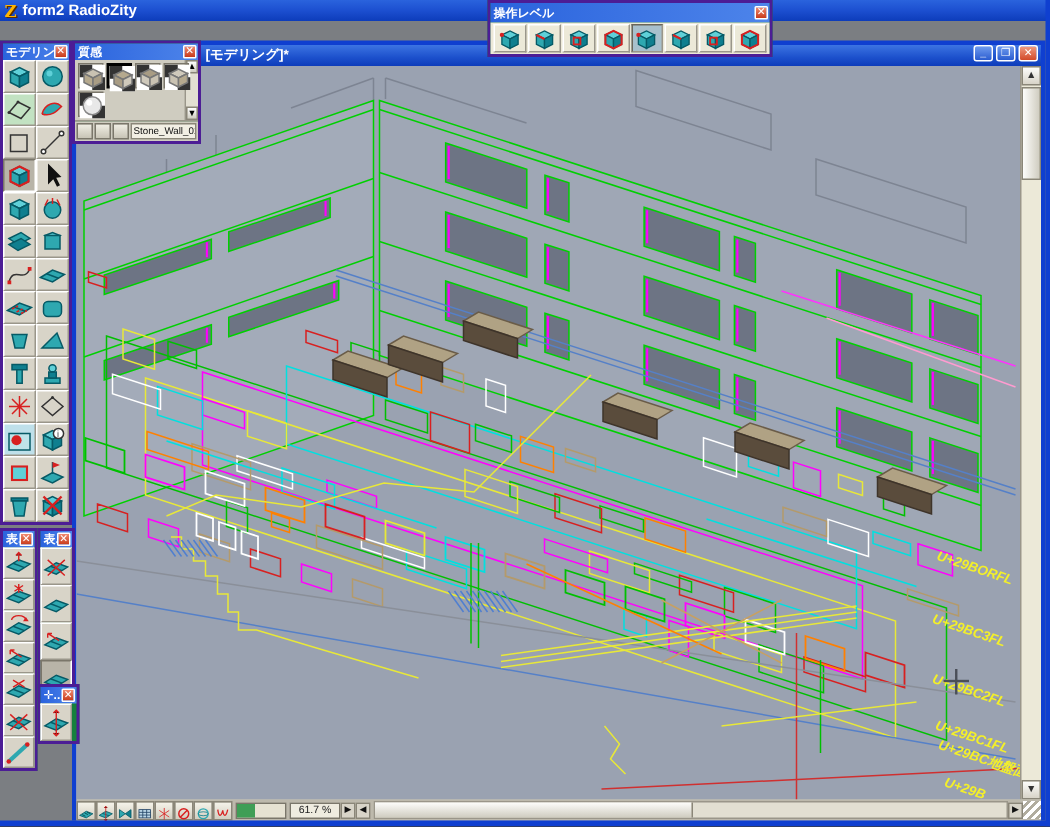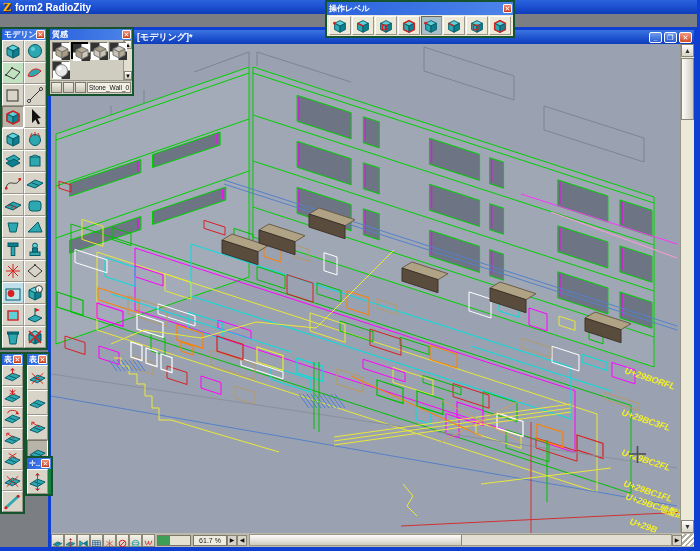--- a/index.html
+++ b/index.html
@@ -12,21 +12,21 @@
     color:#fff;font-size:10px;font-weight:bold;display:flex;align-items:center;gap:4px;padding-left:3px;box-sizing:border-box;}
   .zlogo{color:#ffb400;font-weight:bold;font-size:11px;font-family:"DejaVu Serif",serif;text-shadow:1px 1px 0 #5a2b00;}
   .menubar{position:absolute;left:0;top:14px;width:700px;height:13px;background:#ece9d8;
     border-bottom:1px solid #c8c4b0;display:flex;align-items:center;gap:13px;padding-left:8px;font-size:10px;color:#111;box-sizing:border-box;}
   .menubar span{cursor:default;white-space:nowrap;}
   .appedge-r{position:absolute;right:0;top:0;width:3px;height:551px;background:#0f3fd0;}
   .appedge-b{position:absolute;left:0;bottom:0;width:700px;height:4px;background:#0f3fd0;}
   
   .docwin{position:absolute;left:48px;top:27px;width:649px;height:520px;background:#0f3fd0;box-sizing:border-box;padding:3px;}
   .doctitle{height:14px;background:linear-gradient(180deg,#3c74e2 0%,#1c50cc 60%,#0d3cba 100%);
-    color:#fff;font-size:9px;font-weight:bold;display:flex;align-items:center;padding:0 2px 0 86px;box-sizing:border-box;}
+    color:#fff;font-size:9px;font-weight:bold;display:flex;align-items:flex-start;padding:0 2px 0 86px;box-sizing:border-box;}
   .doctitle .t{flex:1;}
   .winbtn{width:13px;height:11px;margin-left:2px;border:1px solid #fff;border-radius:2px;
     background:linear-gradient(180deg,#6f9bee,#2a5cd0);color:#fff;font-size:7px;line-height:9px;text-align:center;box-sizing:border-box;}
   .winbtn.close{background:linear-gradient(180deg,#ef9a80,#d24a2a);}
   .docbody{position:relative;width:643px;height:503px;background:#d8d4c8;}
   .canvas{position:absolute;left:0;top:0;width:629px;height:489px;background:#9aa2b1;border-right:1px solid #6e7280;}
   .canvas svg{display:block;}
   
   .vscroll{position:absolute;right:0;top:0;width:13px;height:489px;background:#ece9d8;border-left:1px solid #9a968a;}
   .sbtn{width:13px;height:13px;background:linear-gradient(180deg,#fdfdfb,#d8d4c8);border:1px solid #8a8678;box-sizing:border-box;
@@ -35,21 +35,21 @@
   .bottomrow{position:absolute;left:0;bottom:0;width:643px;height:14px;background:#bdb9ac;display:flex;align-items:center;}
   .sicon{width:13px;height:13px;border:1px solid #8a8678;background:linear-gradient(180deg,#f5f3ea,#d2cec0);box-sizing:border-box;margin-right:0px;}
   .progress{width:34px;height:11px;border:1px solid #7a766a;background:#e6e2d2;margin:0 2px;position:relative;box-sizing:border-box;}
   .progress .fill{position:absolute;left:0;top:0;bottom:0;width:38%;background:#3f9e56;}
   .zoomfield{width:34px;height:11px;border:1px solid #7a766a;background:#efece0;font-size:7px;line-height:10px;text-align:center;color:#222;box-sizing:border-box;}
   .stepper{width:10px;height:11px;background:#d8d4c8;border:1px solid #8a8678;font-size:6px;line-height:9px;text-align:center;box-sizing:border-box;color:#111;}
   .hscroll{flex:1;height:12px;background:#e2dfd2;border:1px solid #9a968a;position:relative;box-sizing:border-box;margin-left:2px;}
   .hthumb{position:absolute;left:0;top:0;bottom:0;width:50%;background:linear-gradient(180deg,#fdfdfb,#cfccc0);border-right:1px solid #8a8678;}
   .grip{width:12px;height:12px;background:repeating-linear-gradient(135deg,#fff 0 2px,#b0ac9e 2px 4px);}
   
-  .palette{position:absolute;background:#15803d;border:2px solid #14532d;box-sizing:border-box;}
+  .palette{position:absolute;background:#15803d;border:2px solid #4c1d95;box-sizing:border-box;}
   .ptitle{height:11px;background:linear-gradient(90deg,#2a63dd,#4d84ea);color:#fff;font-size:8px;font-weight:bold;
     display:flex;align-items:center;padding:0 1px 0 2px;box-sizing:border-box;}
   .ptitle .t{flex:1;overflow:hidden;white-space:nowrap;}
   .pclose{width:9px;height:9px;background:linear-gradient(180deg,#ef8a70,#c83a1a);border:1px solid #fff;border-radius:1px;
     color:#fff;font-size:7px;line-height:7px;text-align:center;box-sizing:border-box;}
   .toolgrid{display:grid;grid-template-columns:22px 22px;}
   .cell{width:22px;height:22px;border:1px solid #9a968a;border-top-color:#fff;border-left-color:#fff;box-sizing:border-box;
     display:flex;align-items:center;justify-content:center;background:#d8d4c8;}
   .cell.pressed{background:#b8b4a8;border-top-color:#7a766a;border-left-color:#7a766a;border-bottom-color:#fff;border-right-color:#fff;}
   .cell.selgreen{background:#c2e2c2;}

